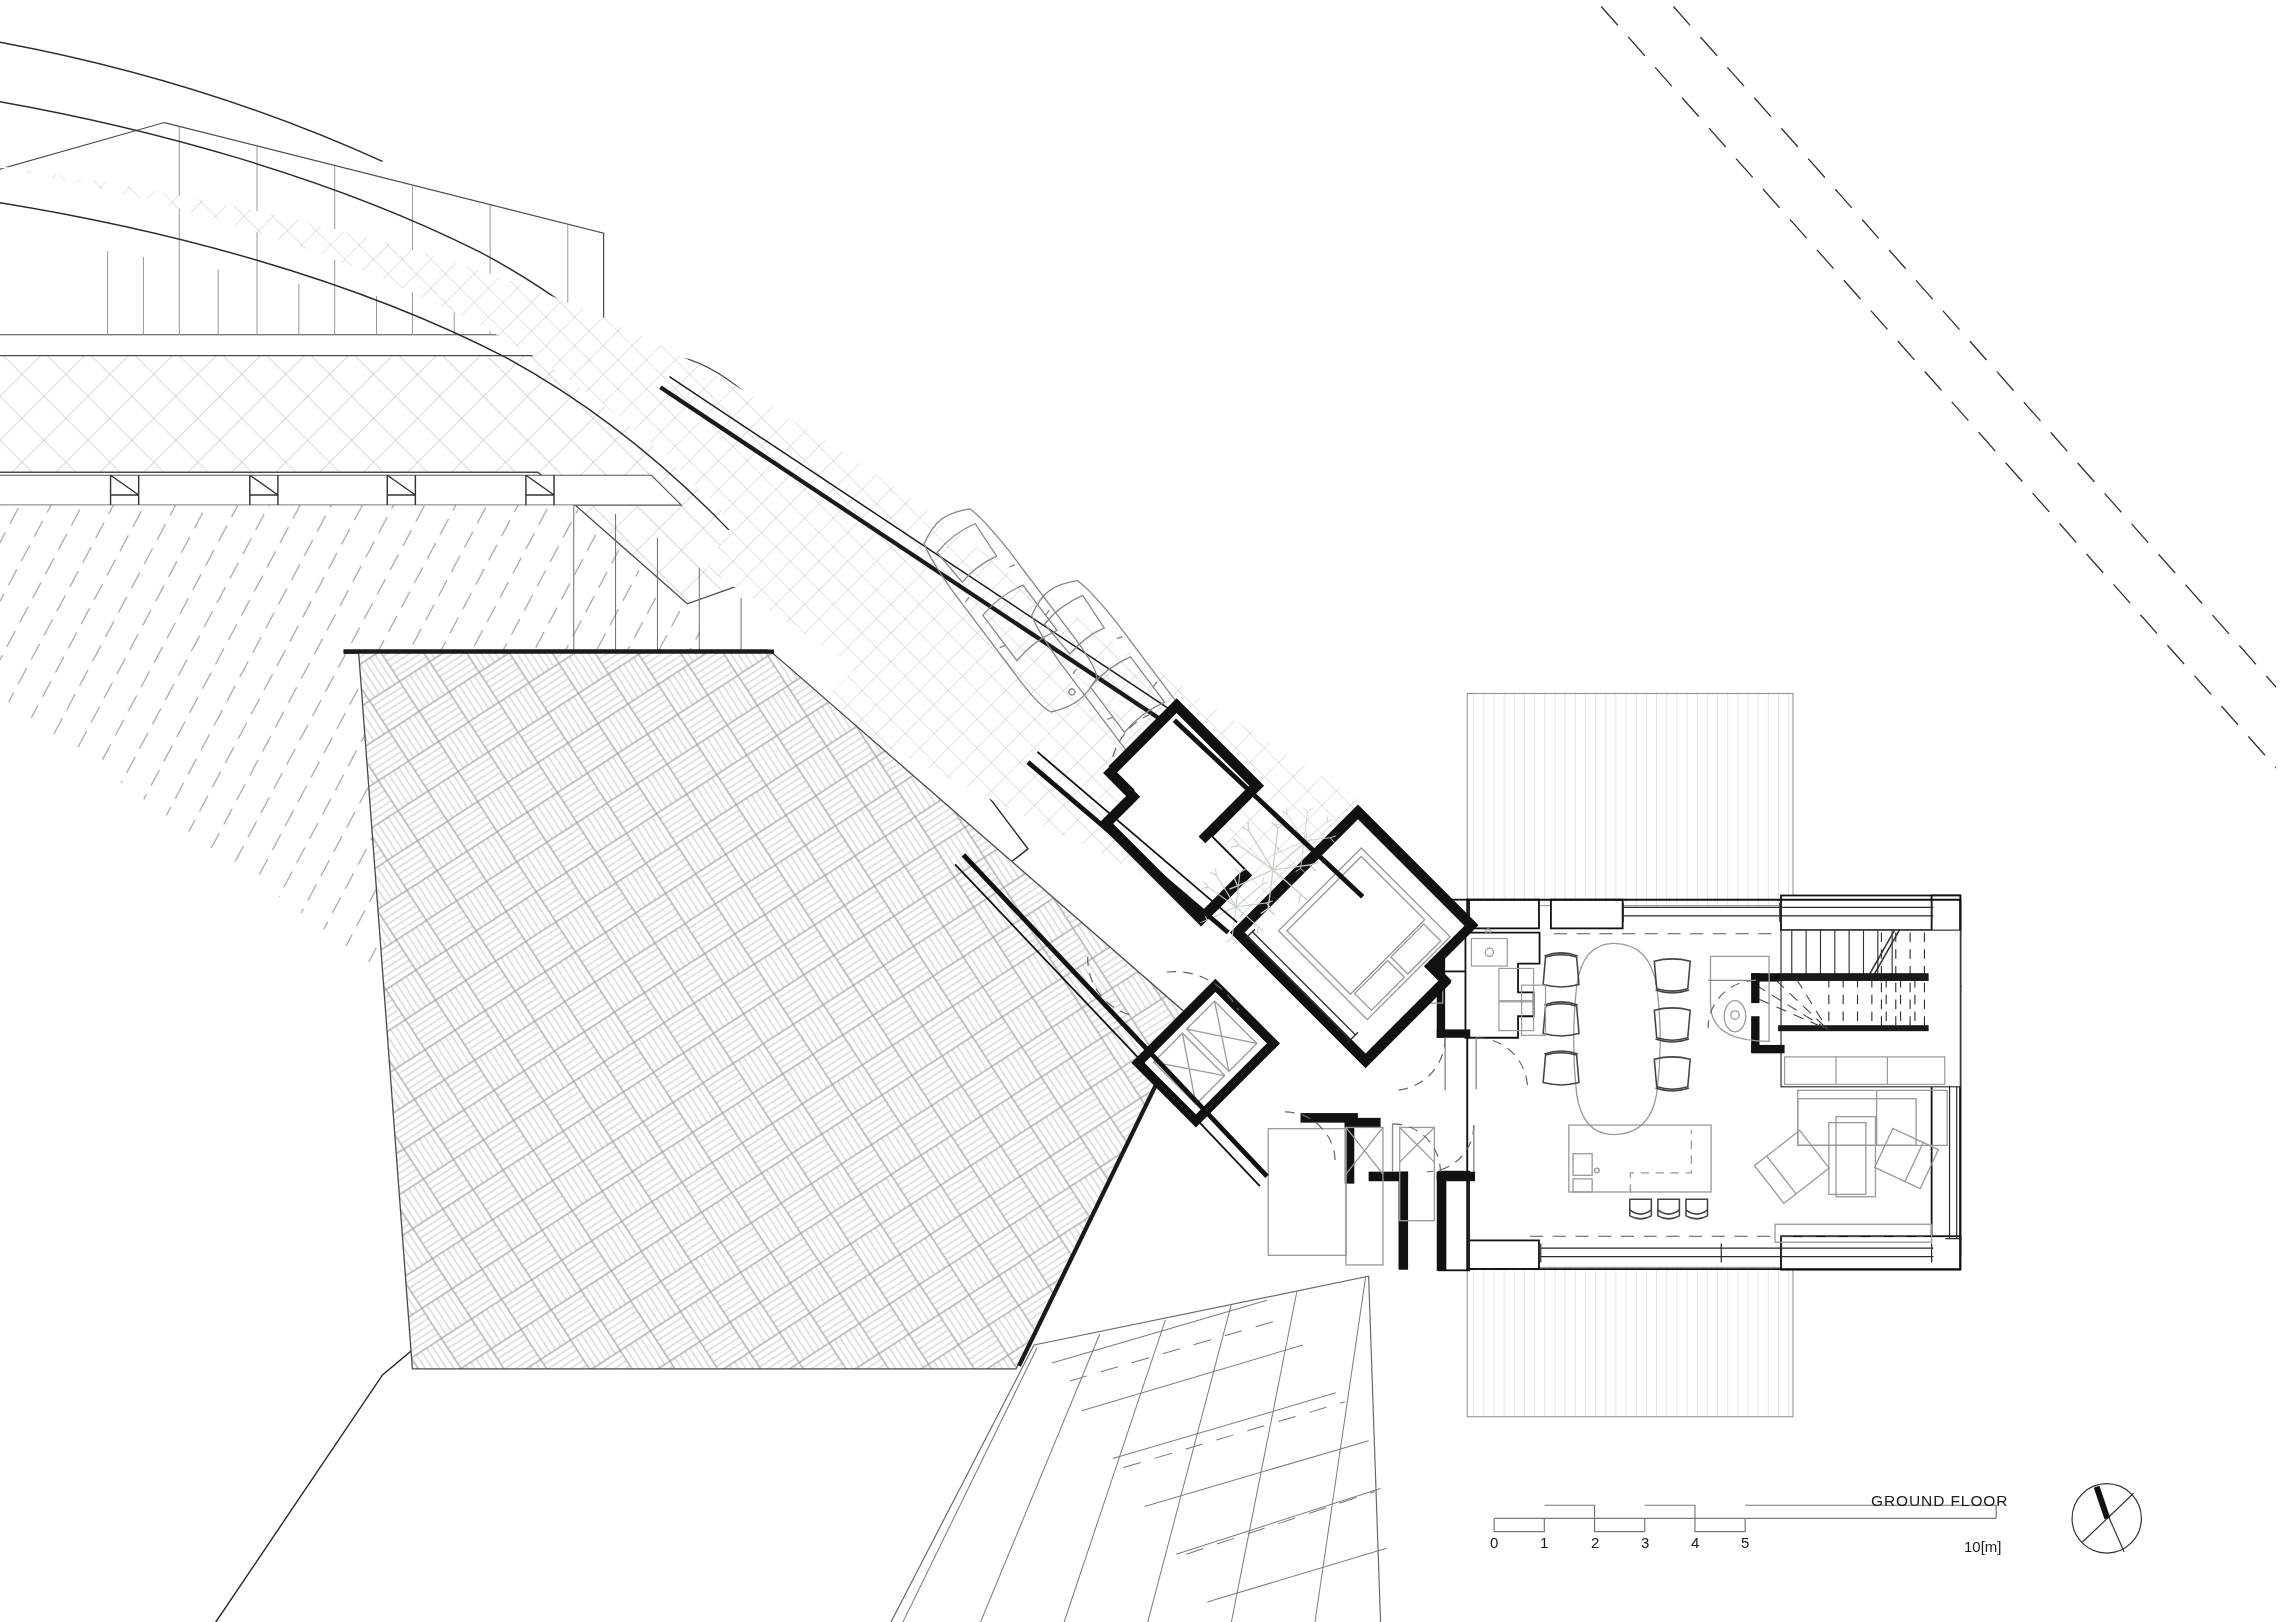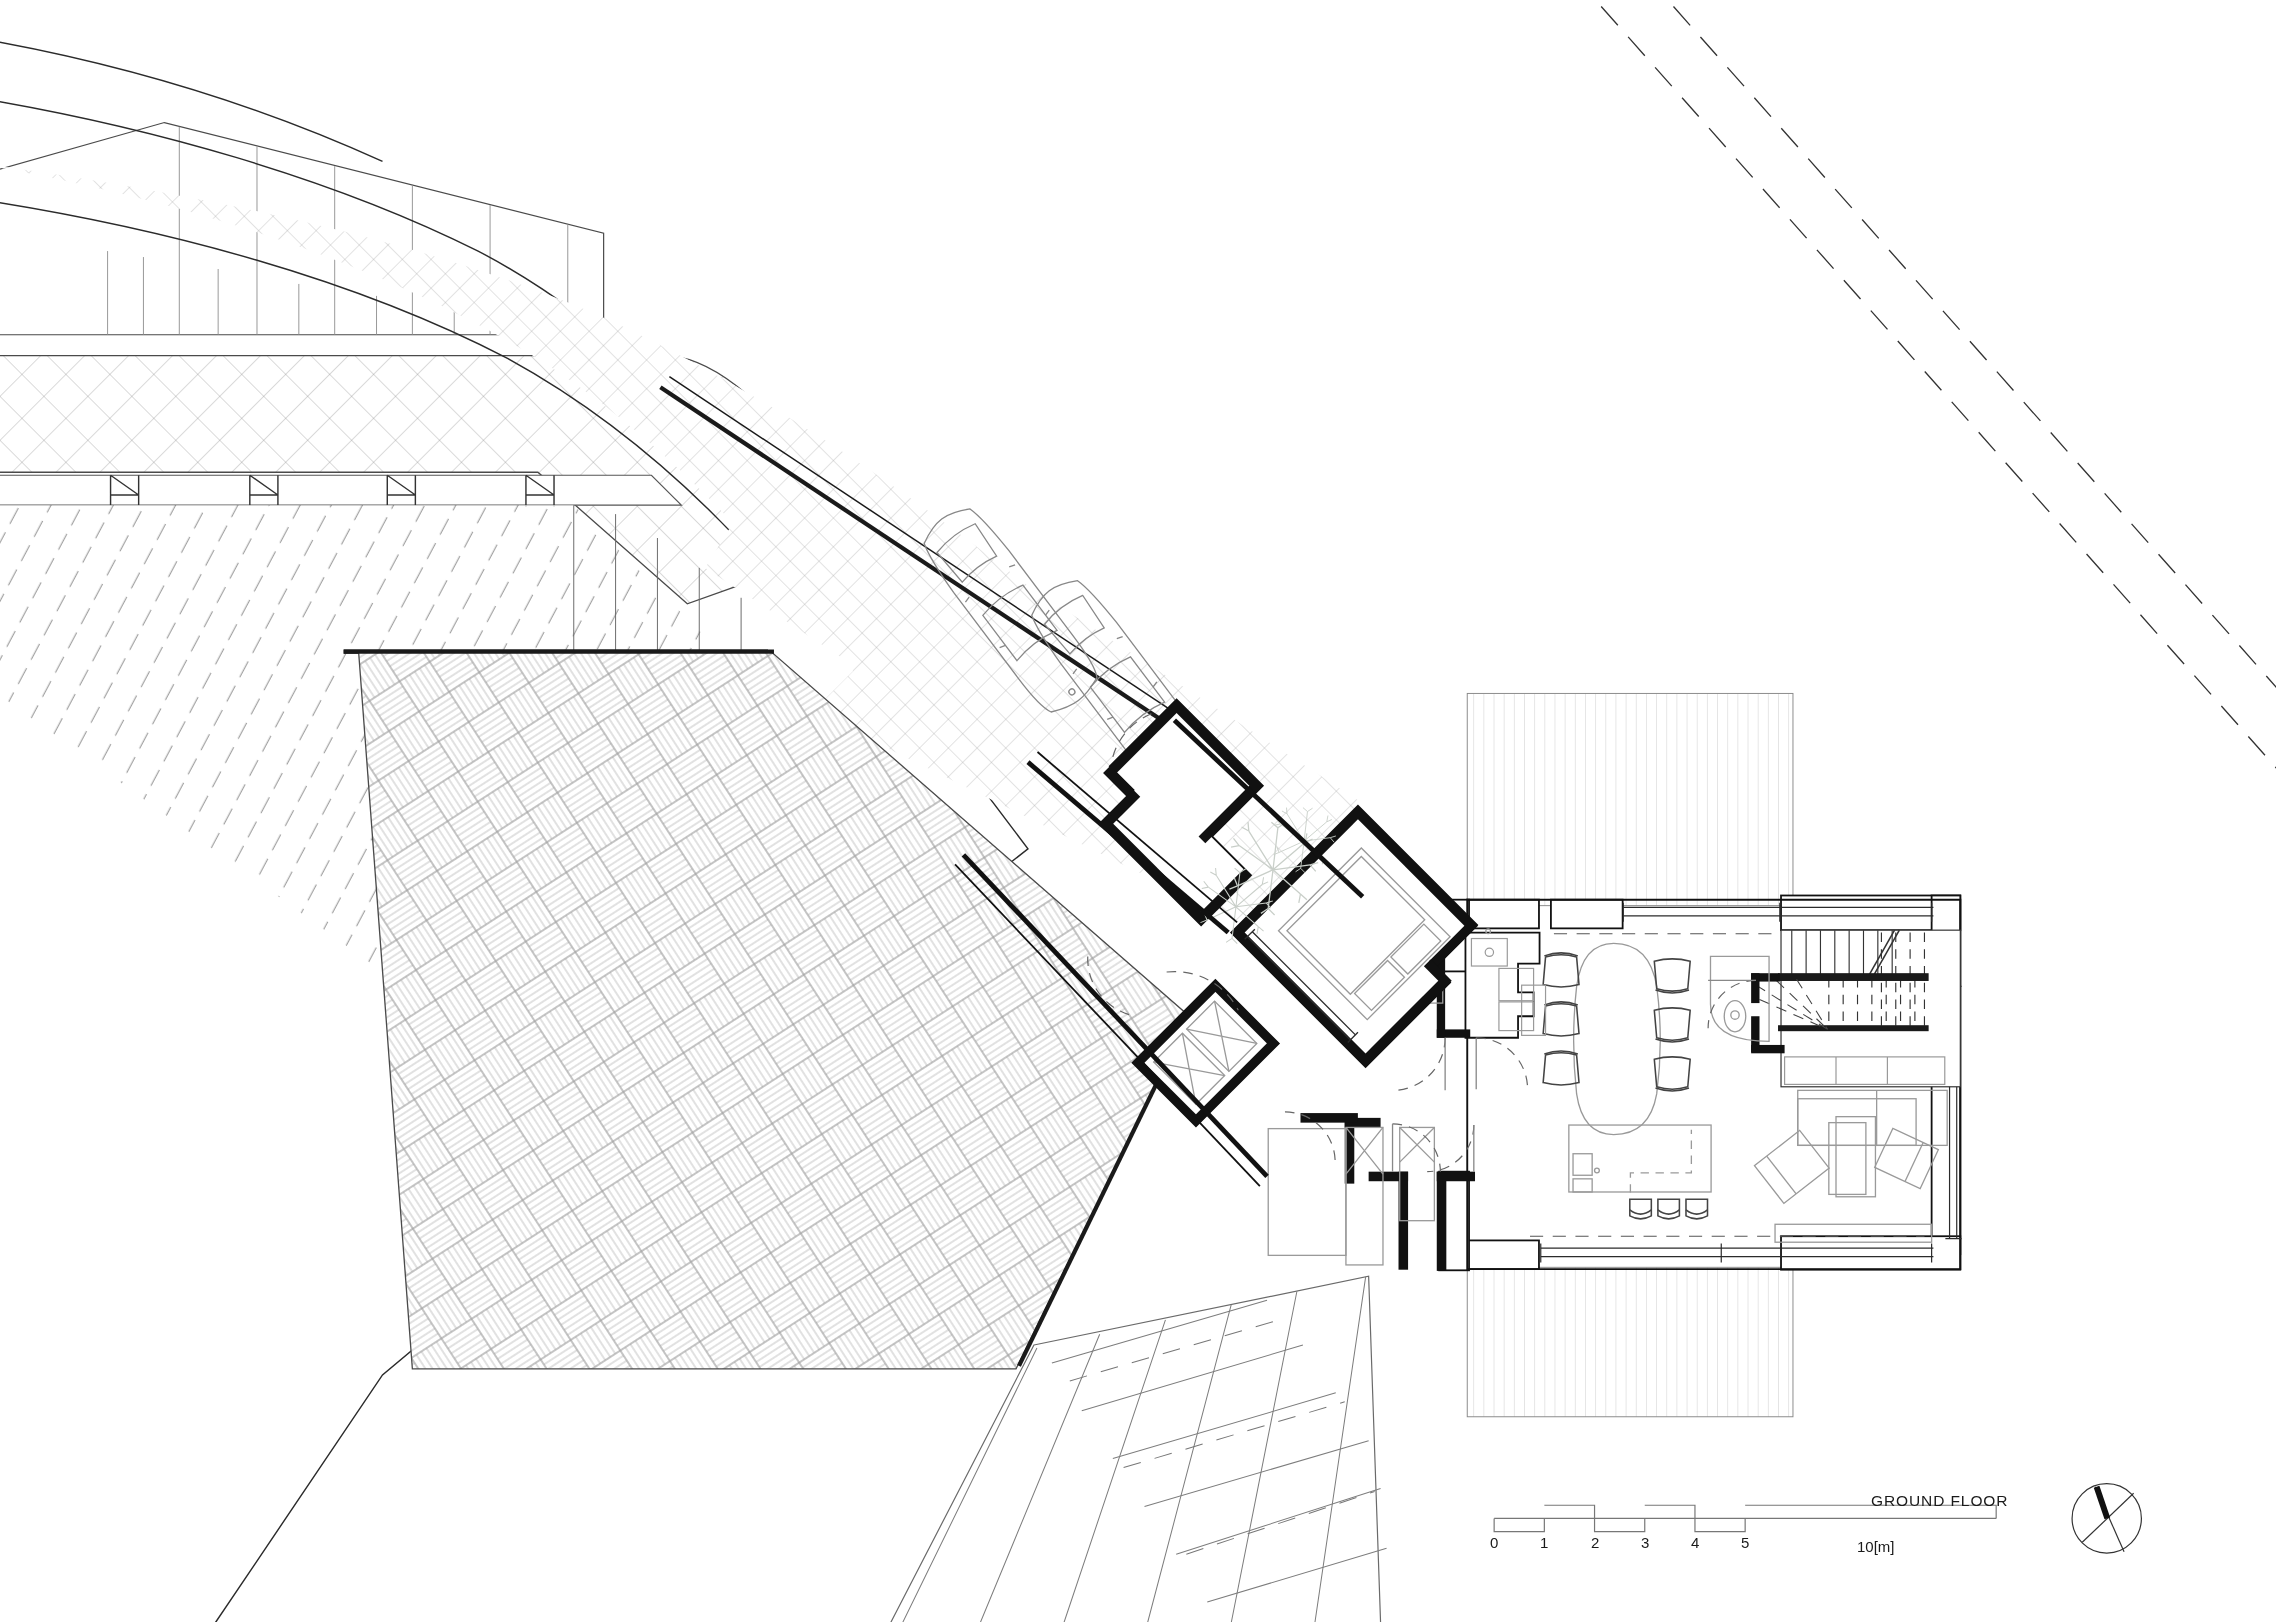--- a/index.html
+++ b/index.html
@@ -16,21 +16,21 @@
     position:absolute;
     font-family:"Liberation Sans", sans-serif;
     color:#1a1a1a;
     white-space:nowrap;
   }
   #floor-title{
     left:1871px;top:1492px;
     font-size:15.5px;letter-spacing:0.9px;
   }
   #scale-unit{
-    left:1857px;top:1538px;
+    left:1964px;top:1538px;
     font-size:15px;
   }
   .tick-lbl{font-size:15px;}
 </style>
 </head>
 <body>
 
 <div id="sheet">
 
   <svg id="plan-svg" viewBox="0 0 3840 2715" preserveAspectRatio="none" xmlns="http://www.w3.org/2000/svg">

